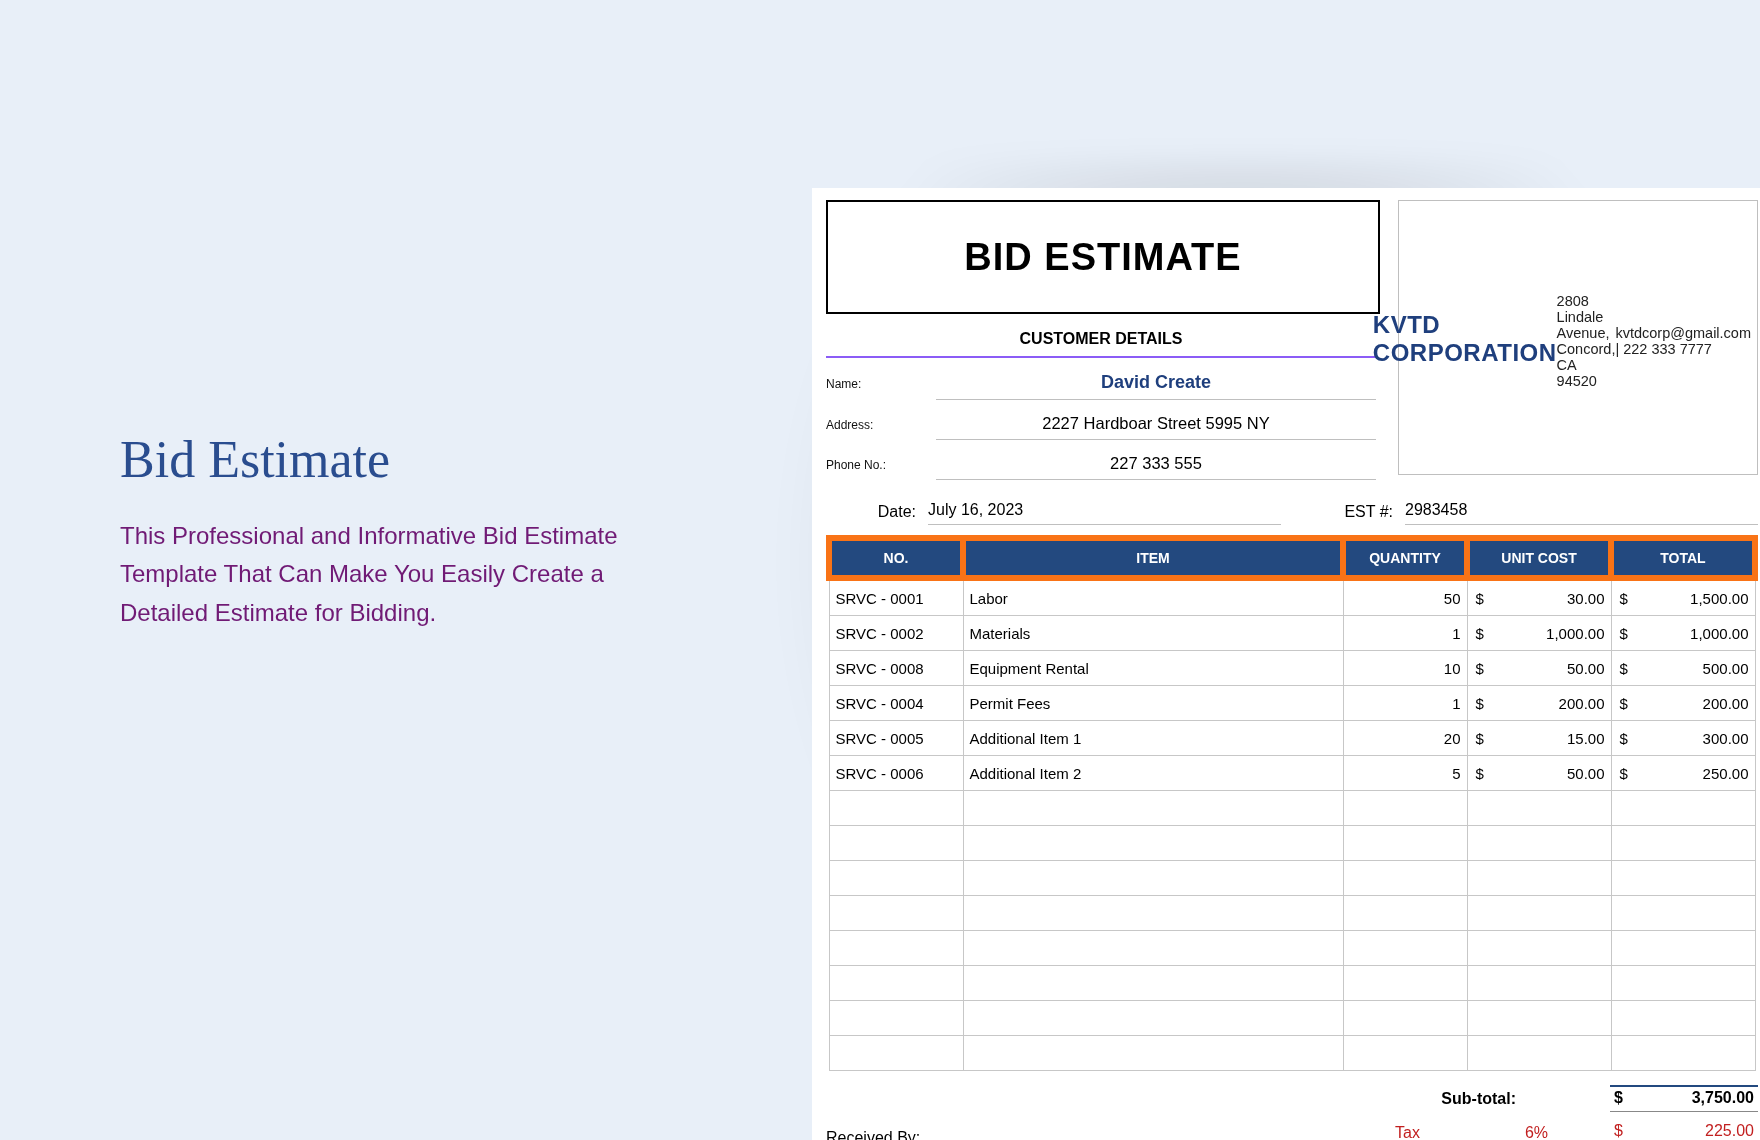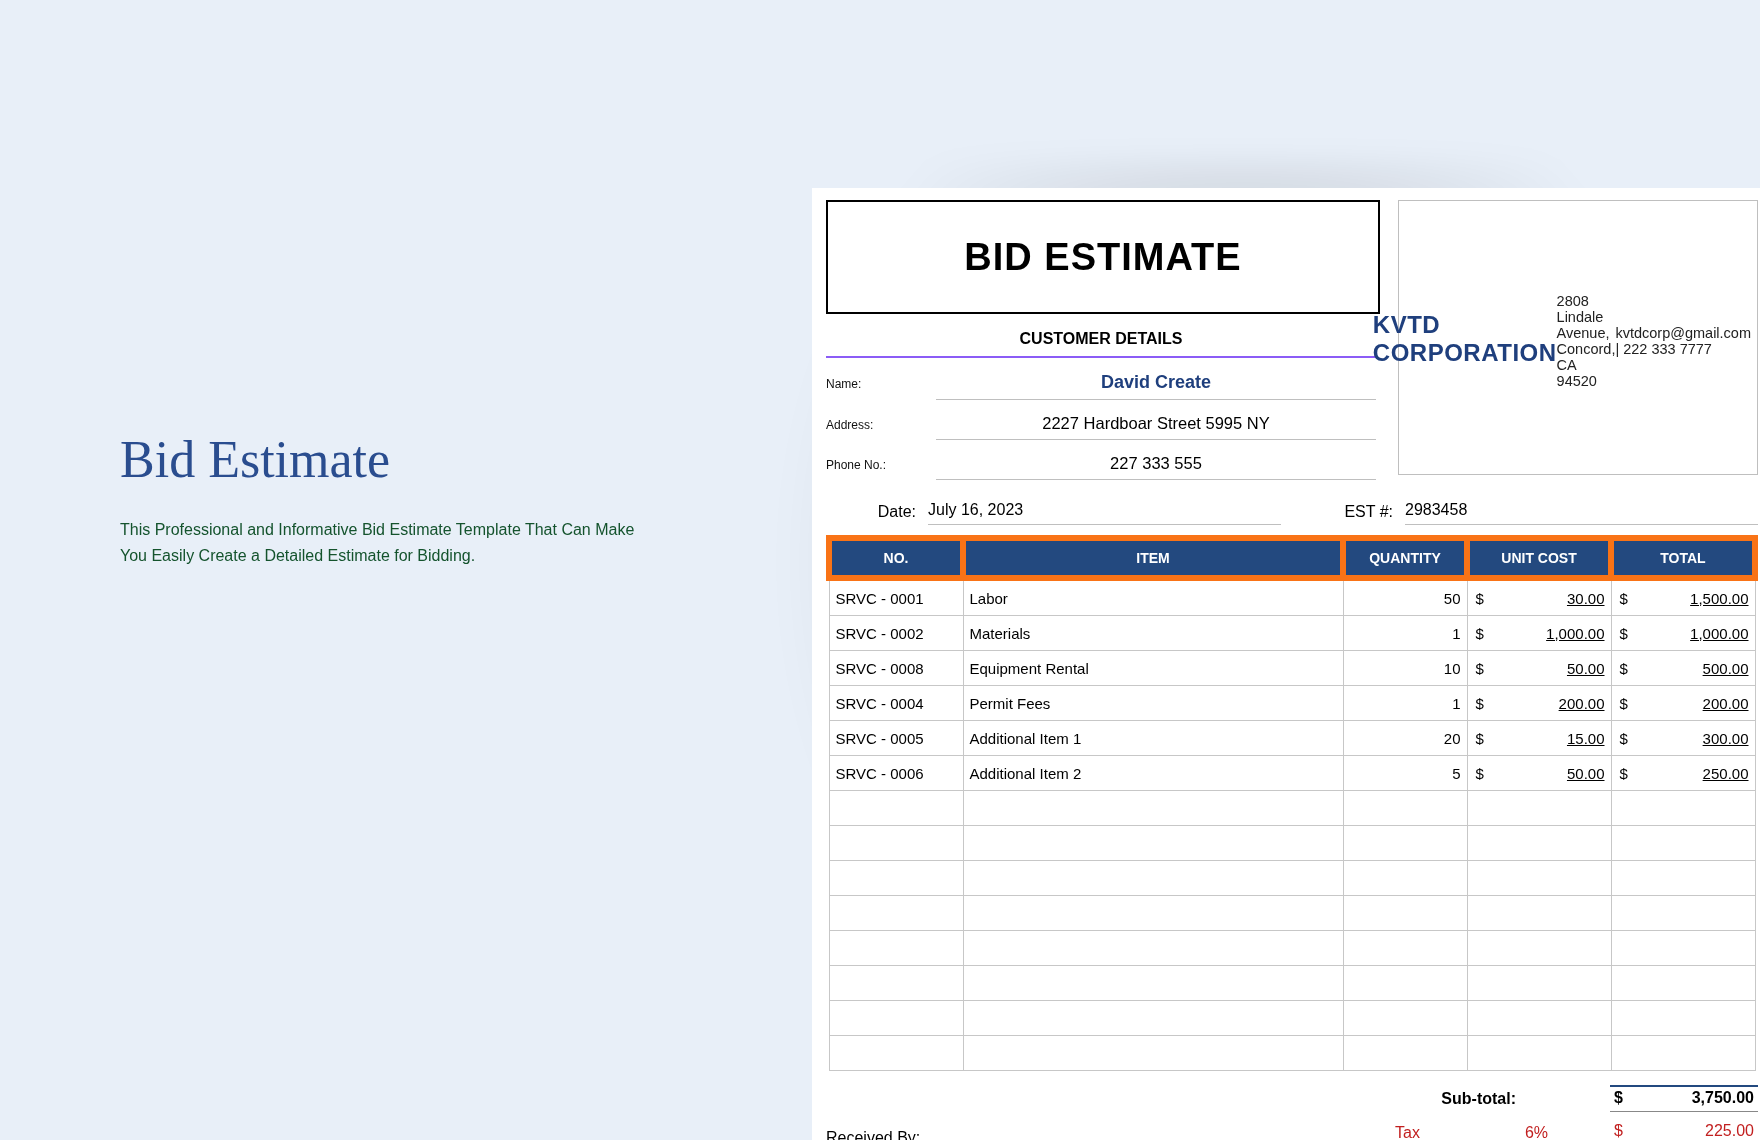--- a/index.html
+++ b/index.html
@@ -1,18 +1,18 @@
 <!DOCTYPE html>
 <html><head>
 <meta charset="utf-8">
 <style>
   html,body{margin:0;padding:0;width:1760px;height:1140px;background:#e8eff8;font-family:Arial,Helvetica,sans-serif;overflow:hidden;}
   .left-panel{position:absolute;left:120px;top:430px;width:540px;}
   .left-title{font-family:Georgia,'Times New Roman',serif;font-size:52px;color:#2a4d8f;font-weight:400;margin-bottom:28px;}
-  .left-desc{font-size:16px;color:#14532d;line-height:1.6;}
+  .left-desc{font-size:24px;color:#701a75;line-height:1.6;}
   .doc-shadow{position:absolute;left:738px;top:162px;width:1010px;height:1000px;background:radial-gradient(ellipse at 50% 40%,rgba(0,0,0,.22),rgba(0,0,0,0) 65%);filter:blur(14px);}
   .doc{position:absolute;left:812px;top:188px;width:960px;background:#fff;padding:12px 14px 0 14px;box-sizing:border-box;}
   .top-row{display:flex;justify-content:space-between;gap:12px;align-items:stretch;}
   .title-box{border:2px solid #000;width:550px;height:110px;display:flex;align-items:center;justify-content:center;}
   .title-box span{font-size:38px;font-weight:800;letter-spacing:1px;}
   .company-box{border:1px solid #bfbfbf;width:360px;height:275px;display:flex;flex-direction:row;align-items:center;justify-content:flex-end;padding:6px 6px;box-sizing:border-box;}
   .company-name{font-size:24px;font-weight:800;color:#1f3f7d;margin-top:2px;letter-spacing:.5px;}
   .company-addr,.company-contact{font-size:14.5px;color:#222;margin-top:6px;}
   .cust-block{width:550px;margin-top:10px;}
   .cust-header{text-align:center;font-weight:800;font-size:16px;border-bottom:2px solid #8b5cf6;padding:6px 0 8px 0;}
@@ -27,21 +27,21 @@
   table.items{width:100%;border-collapse:collapse;margin-top:10px;}
   table.items th{background:#23497f;color:#fff;font-size:14px;font-weight:800;padding:9px 4px;border:6px solid #f97316;text-align:center;}
   table.items td{border:1px solid #c7c7c7;font-size:15px;padding:6px 6px;height:22px;}
   .col-no{width:120px;}
   .col-item{}
   .col-qty{width:110px;text-align:right;}
   .col-unit{width:130px;}
   .col-total{width:130px;}
   .money{display:flex;justify-content:space-between;}
   .money .cur{padding-left:2px;}
-  .money .amt{text-align:right;text-decoration:underline;}
+  .money .amt{text-align:right;}
   .summary{display:flex;justify-content:space-between;margin-top:10px;align-items:flex-start;}
   .received{font-size:16px;margin-top:48px;}
   .totals{width:470px;}
   .tot-row{display:flex;align-items:center;padding:4px 0;font-size:16px;}
   .tot-label{flex:1;text-align:right;padding-right:10px;}
   .tot-pct{width:70px;text-align:right;padding-right:14px;}
   .tot-val{width:140px;display:flex;justify-content:space-between;border-bottom:1px solid #c7c7c7;padding:2px 4px 4px 4px;}
   .tot-row.sub .tot-label,.tot-row.sub .tot-val{font-weight:800;}
   .tot-row.sub .tot-val{border-top:2px solid #23497f;border-bottom:1px solid #888;}
   .tot-row.tax{color:#c22020;gap:48px;}

